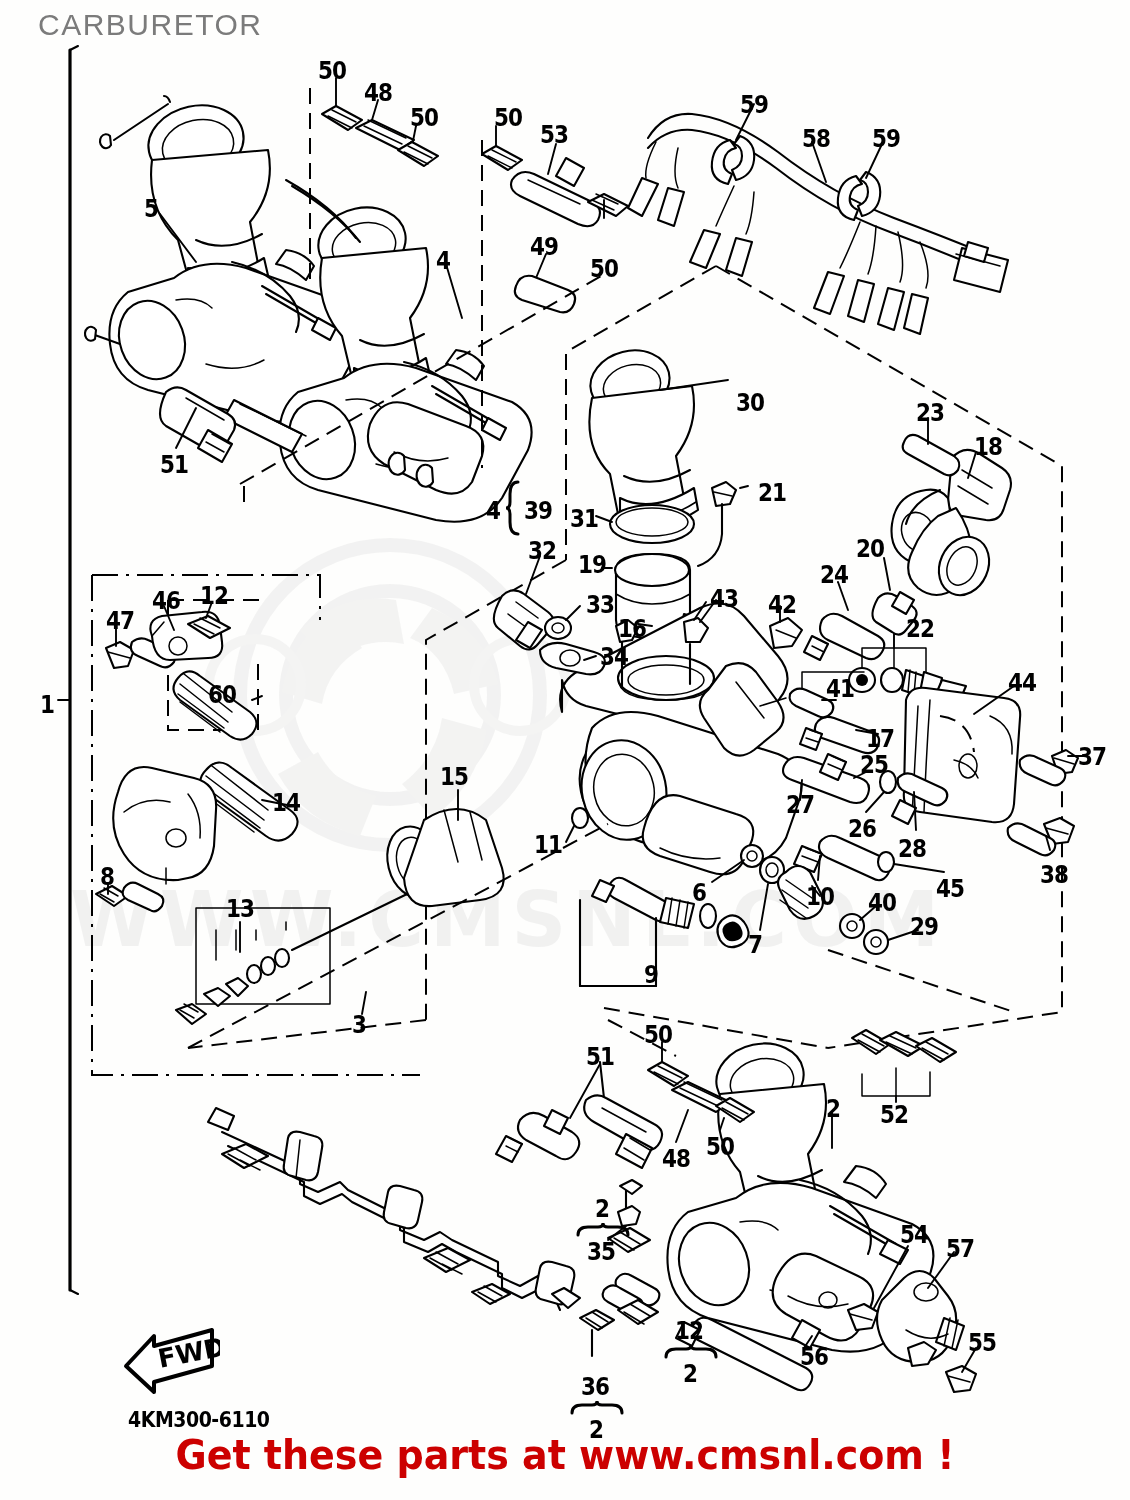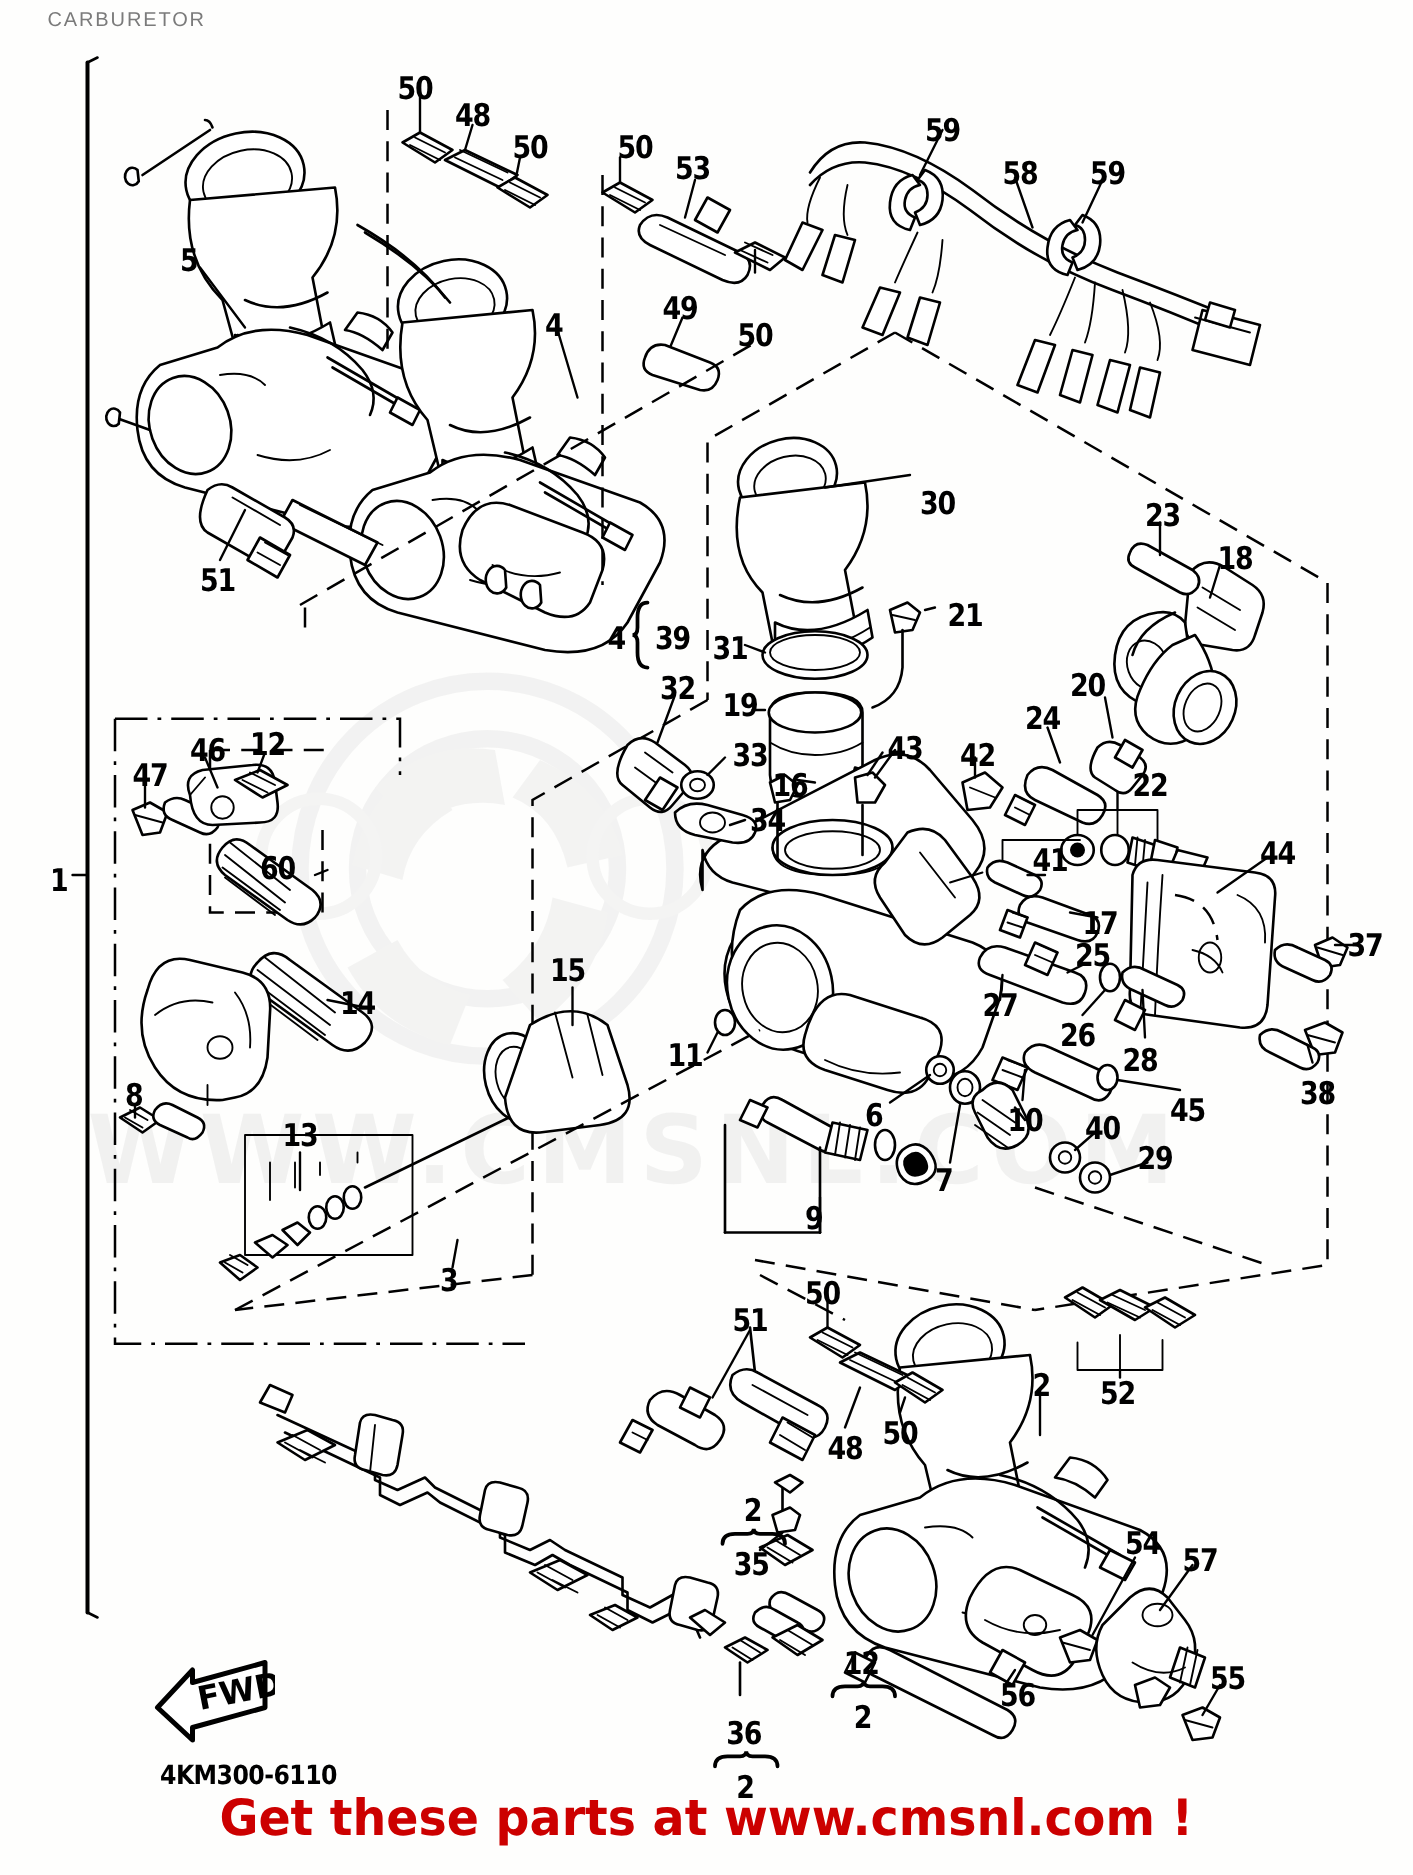--- a/index.html
+++ b/index.html
@@ -12,21 +12,21 @@
     position:relative;
     width:1130px;
     height:1500px;
     background:#fefefd;
     overflow:hidden;
   }
   
   #title{
     position:absolute;
     left:38px; top:8px;
-    font-size:16px;
+    font-size:30px;
     letter-spacing:1.5px;
     color:#7b7b7b;
     font-weight:400;
     white-space:nowrap;
   }
   
   #watermark{
     position:absolute;
     left:0; top:480px;
     width:1130px; height:560px;

